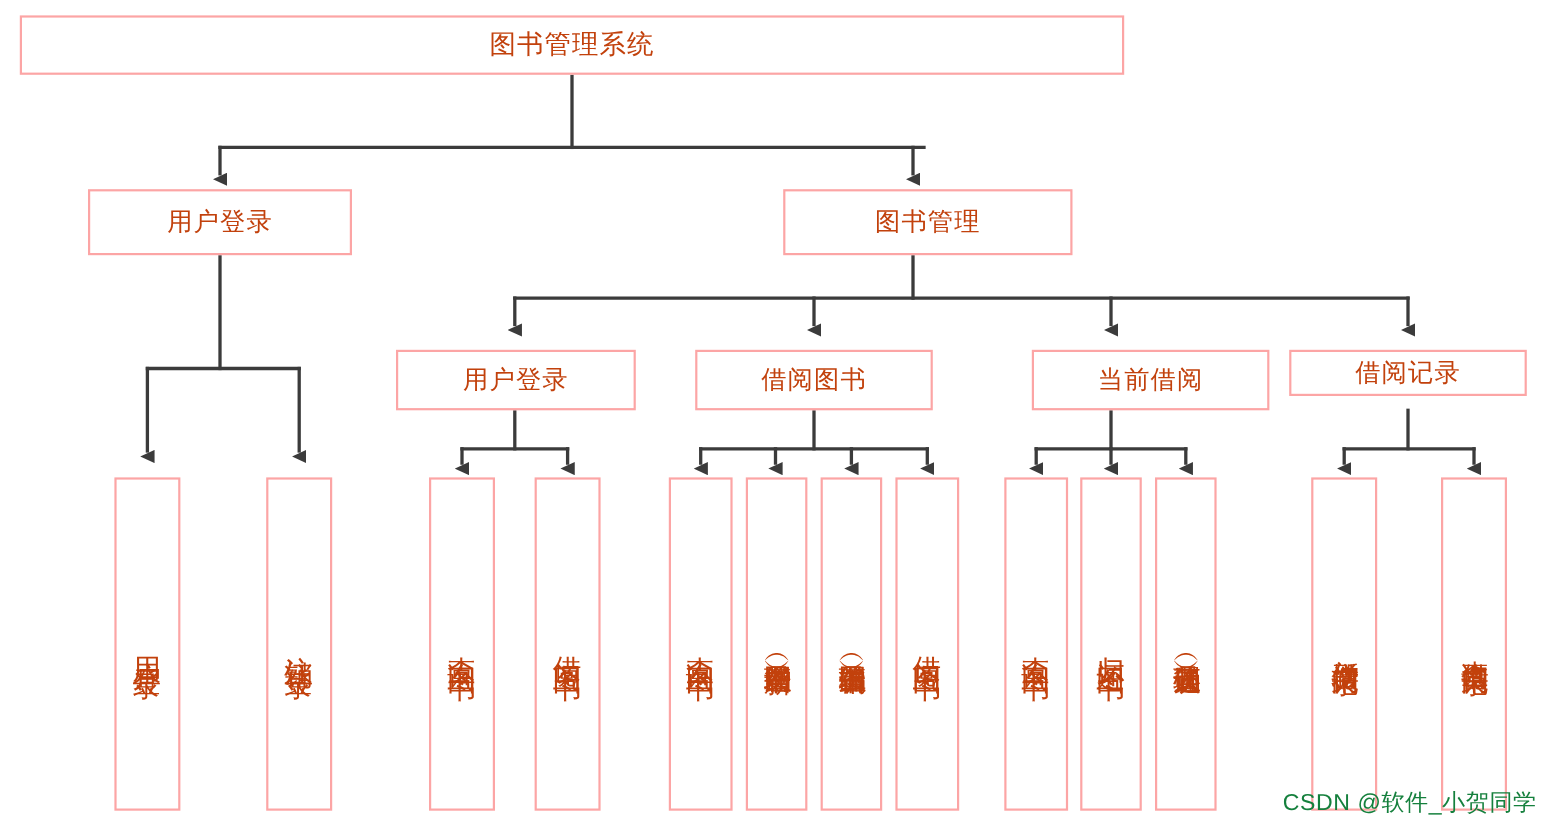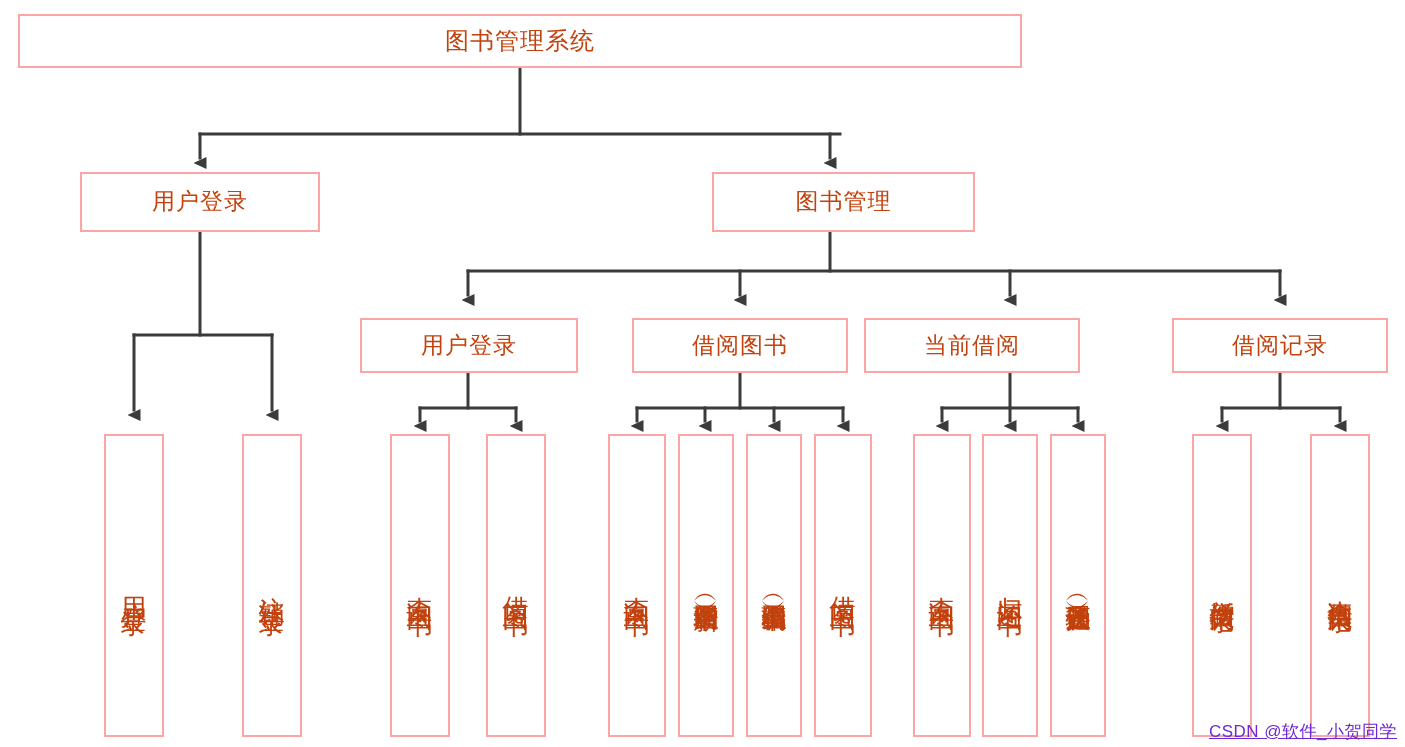--- a/index.html
+++ b/index.html
@@ -20,23 +20,22 @@
   .node.root{font-size:24px;}
   .node.v{
     writing-mode:vertical-rl;text-orientation:upright;
     font-size:26px;letter-spacing:5px;line-height:1;
     padding:2px 0;
   }
   .node.v.tight{letter-spacing:2px;font-size:25px;}
   .node.v.verytight{letter-spacing:0px;font-size:25px;}
   .watermark{
     position:absolute;right:8px;bottom:4px;
-    font-size:17px;color:#6d28d9;white-space:nowrap;
+    font-size:21px;color:#15803d;white-space:nowrap;
     letter-spacing:0.5px;
-    text-decoration:underline;
   }
 </style>
 </head>
 <body>
 
 <div id="stage">
 
   <svg id="wires" viewBox="0 0 1405 747" xmlns="http://www.w3.org/2000/svg">
     <defs>
       <marker id="ah" markerWidth="12" markerHeight="13" refX="1" refY="6.5" orient="auto" markerUnits="userSpaceOnUse">
@@ -87,22 +86,22 @@
     </g>
   </svg>
 
   <div class="node h root" style="left:18px;top:14px;width:1004px;height:54px;">图书管理系统</div>
 
   <div class="node h" style="left:80px;top:172px;width:240px;height:60px;">用户登录</div>
   <div class="node h" style="left:712px;top:172px;width:263px;height:60px;">图书管理</div>
 
   <div class="node h" style="left:360px;top:318px;width:218px;height:55px;">用户登录</div>
   <div class="node h" style="left:632px;top:318px;width:216px;height:55px;">借阅图书</div>
-  <div class="node h" style="left:864px;top:318px;width:216px;height:55px;">当前借阅</div>
-  <div class="node h" style="left:1172px;top:318px;width:216px;height:55px;">借阅记录</div>
+  <div class="node h" style="left:938px;top:318px;width:216px;height:55px;">当前借阅</div>
+  <div class="node h" style="left:1172px;top:318px;width:216px;height:42px;">借阅记录</div>
 
   <div class="node v" style="left:104px;top:434px;width:60px;height:303px;">用户登录</div>
   <div class="node v" style="left:242px;top:434px;width:60px;height:303px;">注销登录</div>
 
   <div class="node v" style="left:390px;top:434px;width:60px;height:303px;">查询图书</div>
   <div class="node v" style="left:486px;top:434px;width:60px;height:303px;">借阅图书</div>
 
   <div class="node v" style="left:608px;top:434px;width:58px;height:303px;">查询图书</div>
   <div class="node v verytight" style="left:678px;top:434px;width:56px;height:303px;">新增图书（管理员）</div>
   <div class="node v verytight" style="left:746px;top:434px;width:56px;height:303px;">编辑图书（管理员）</div>

